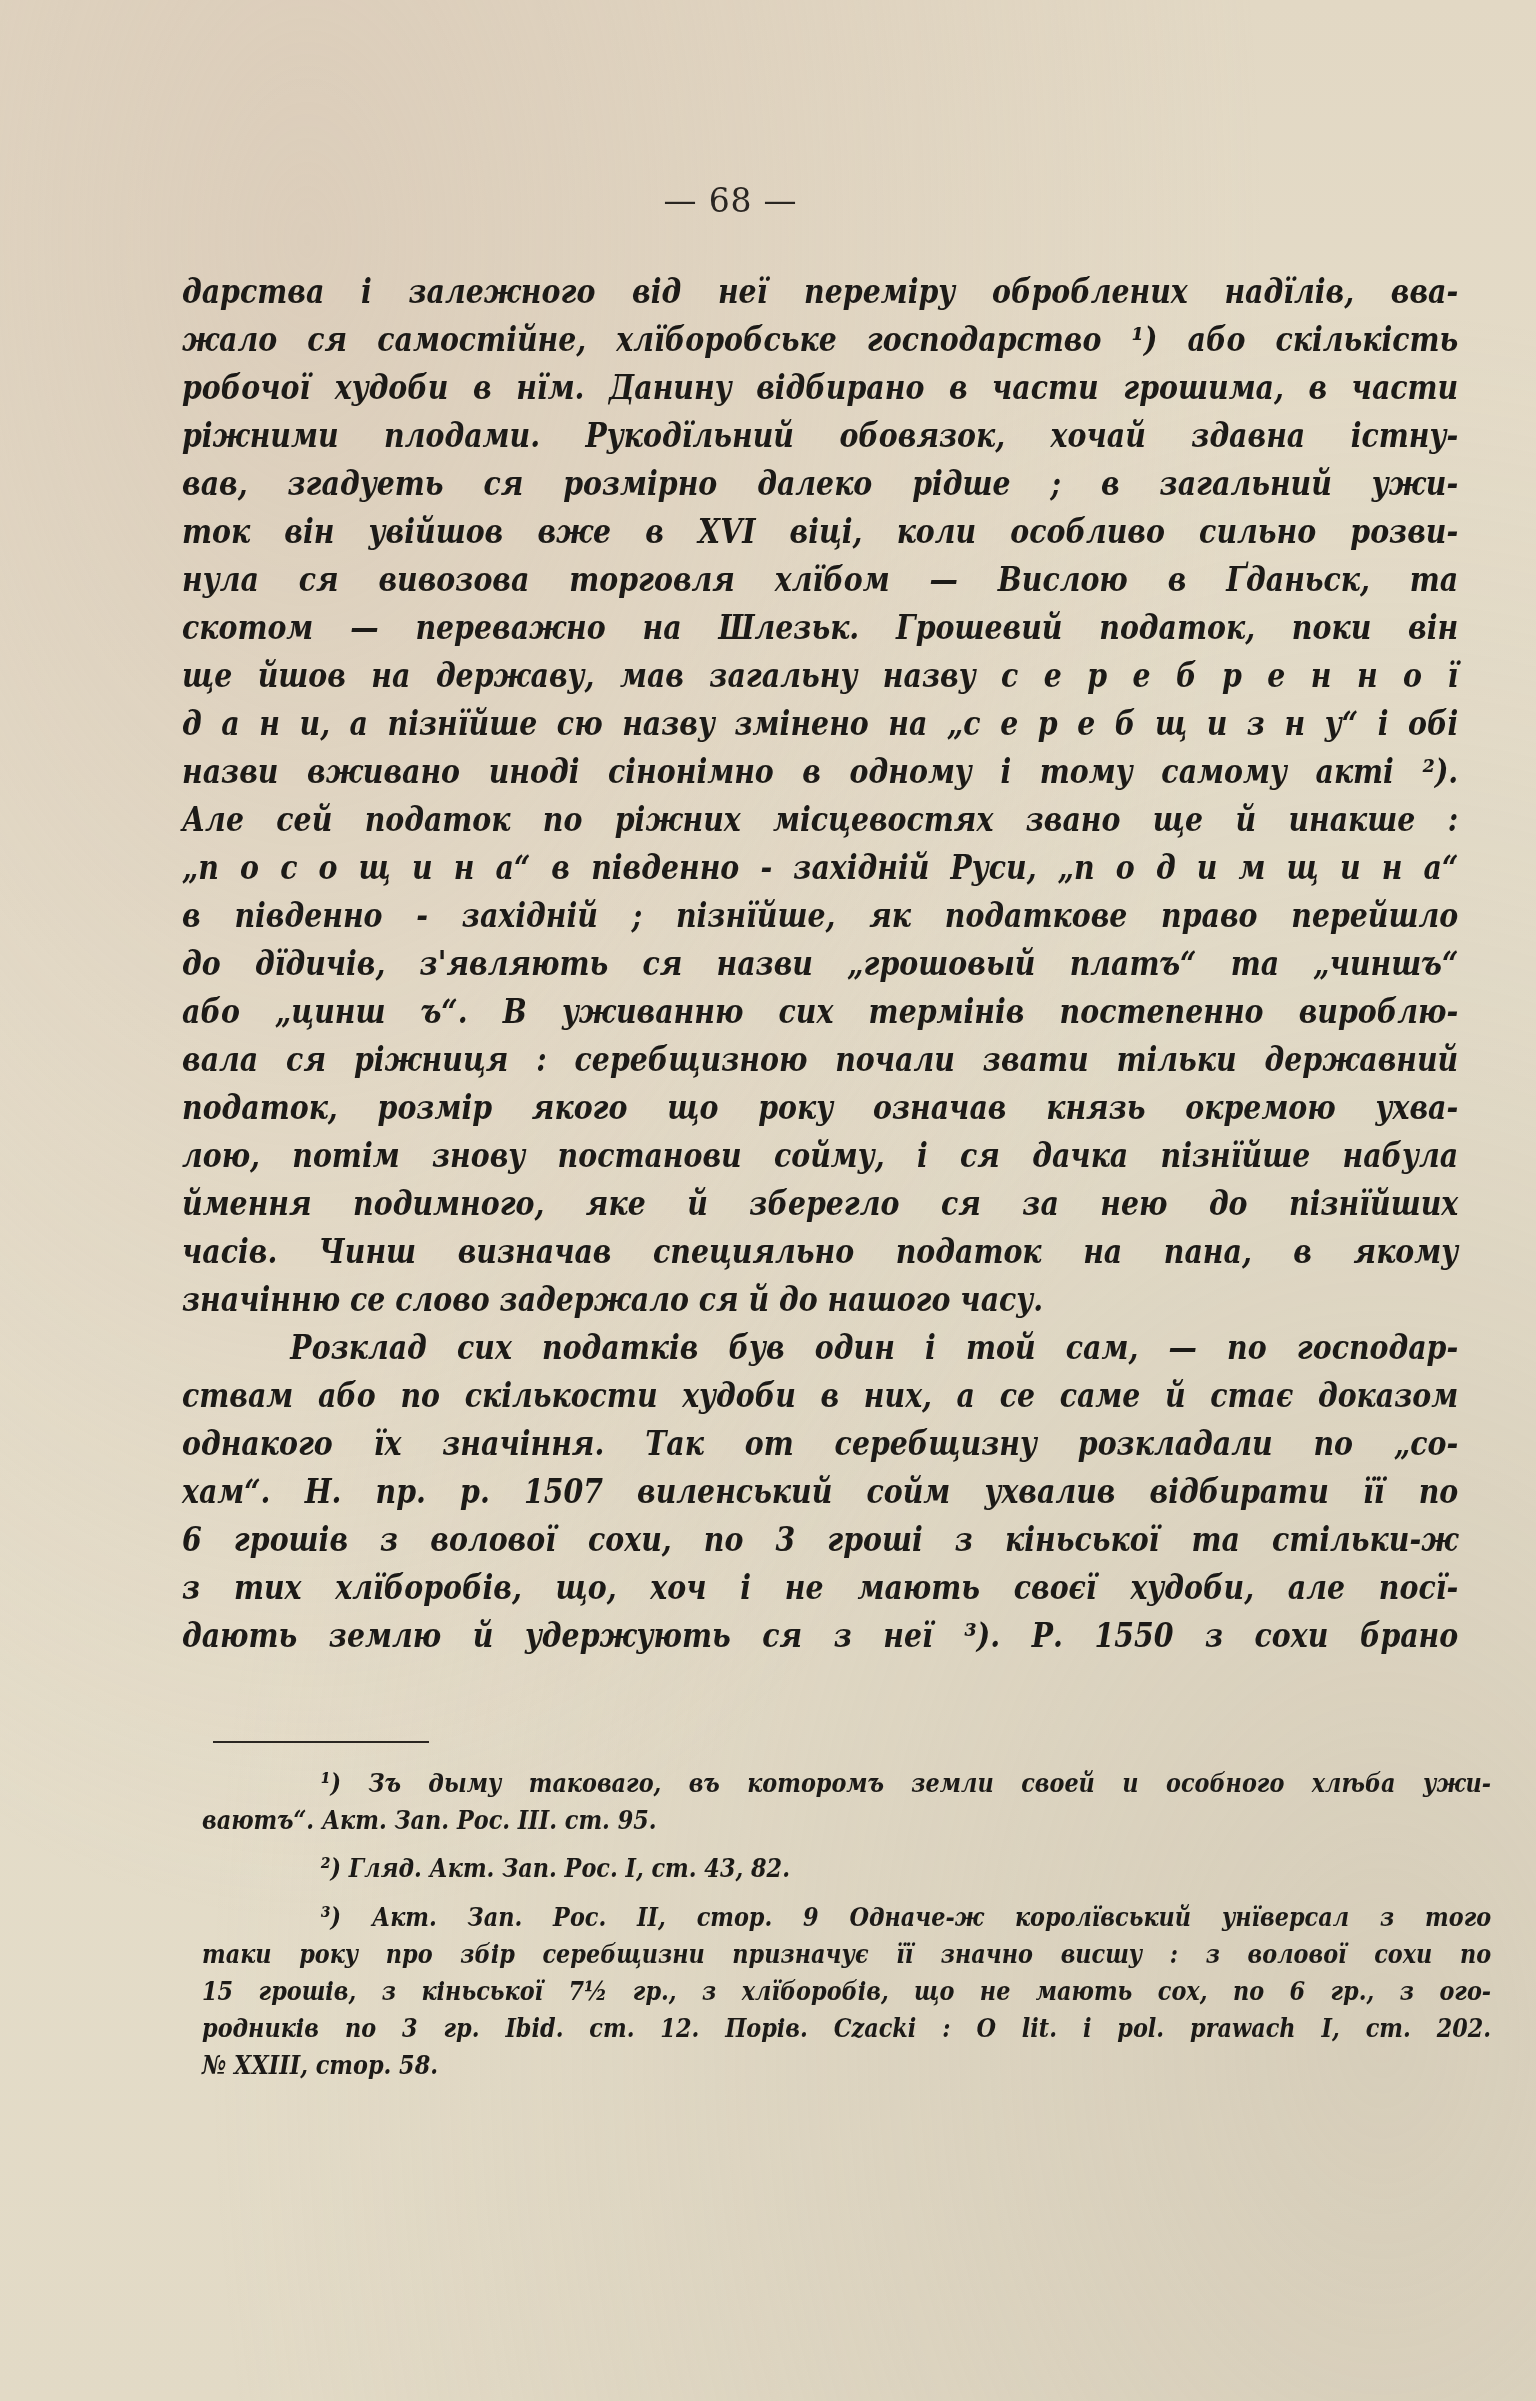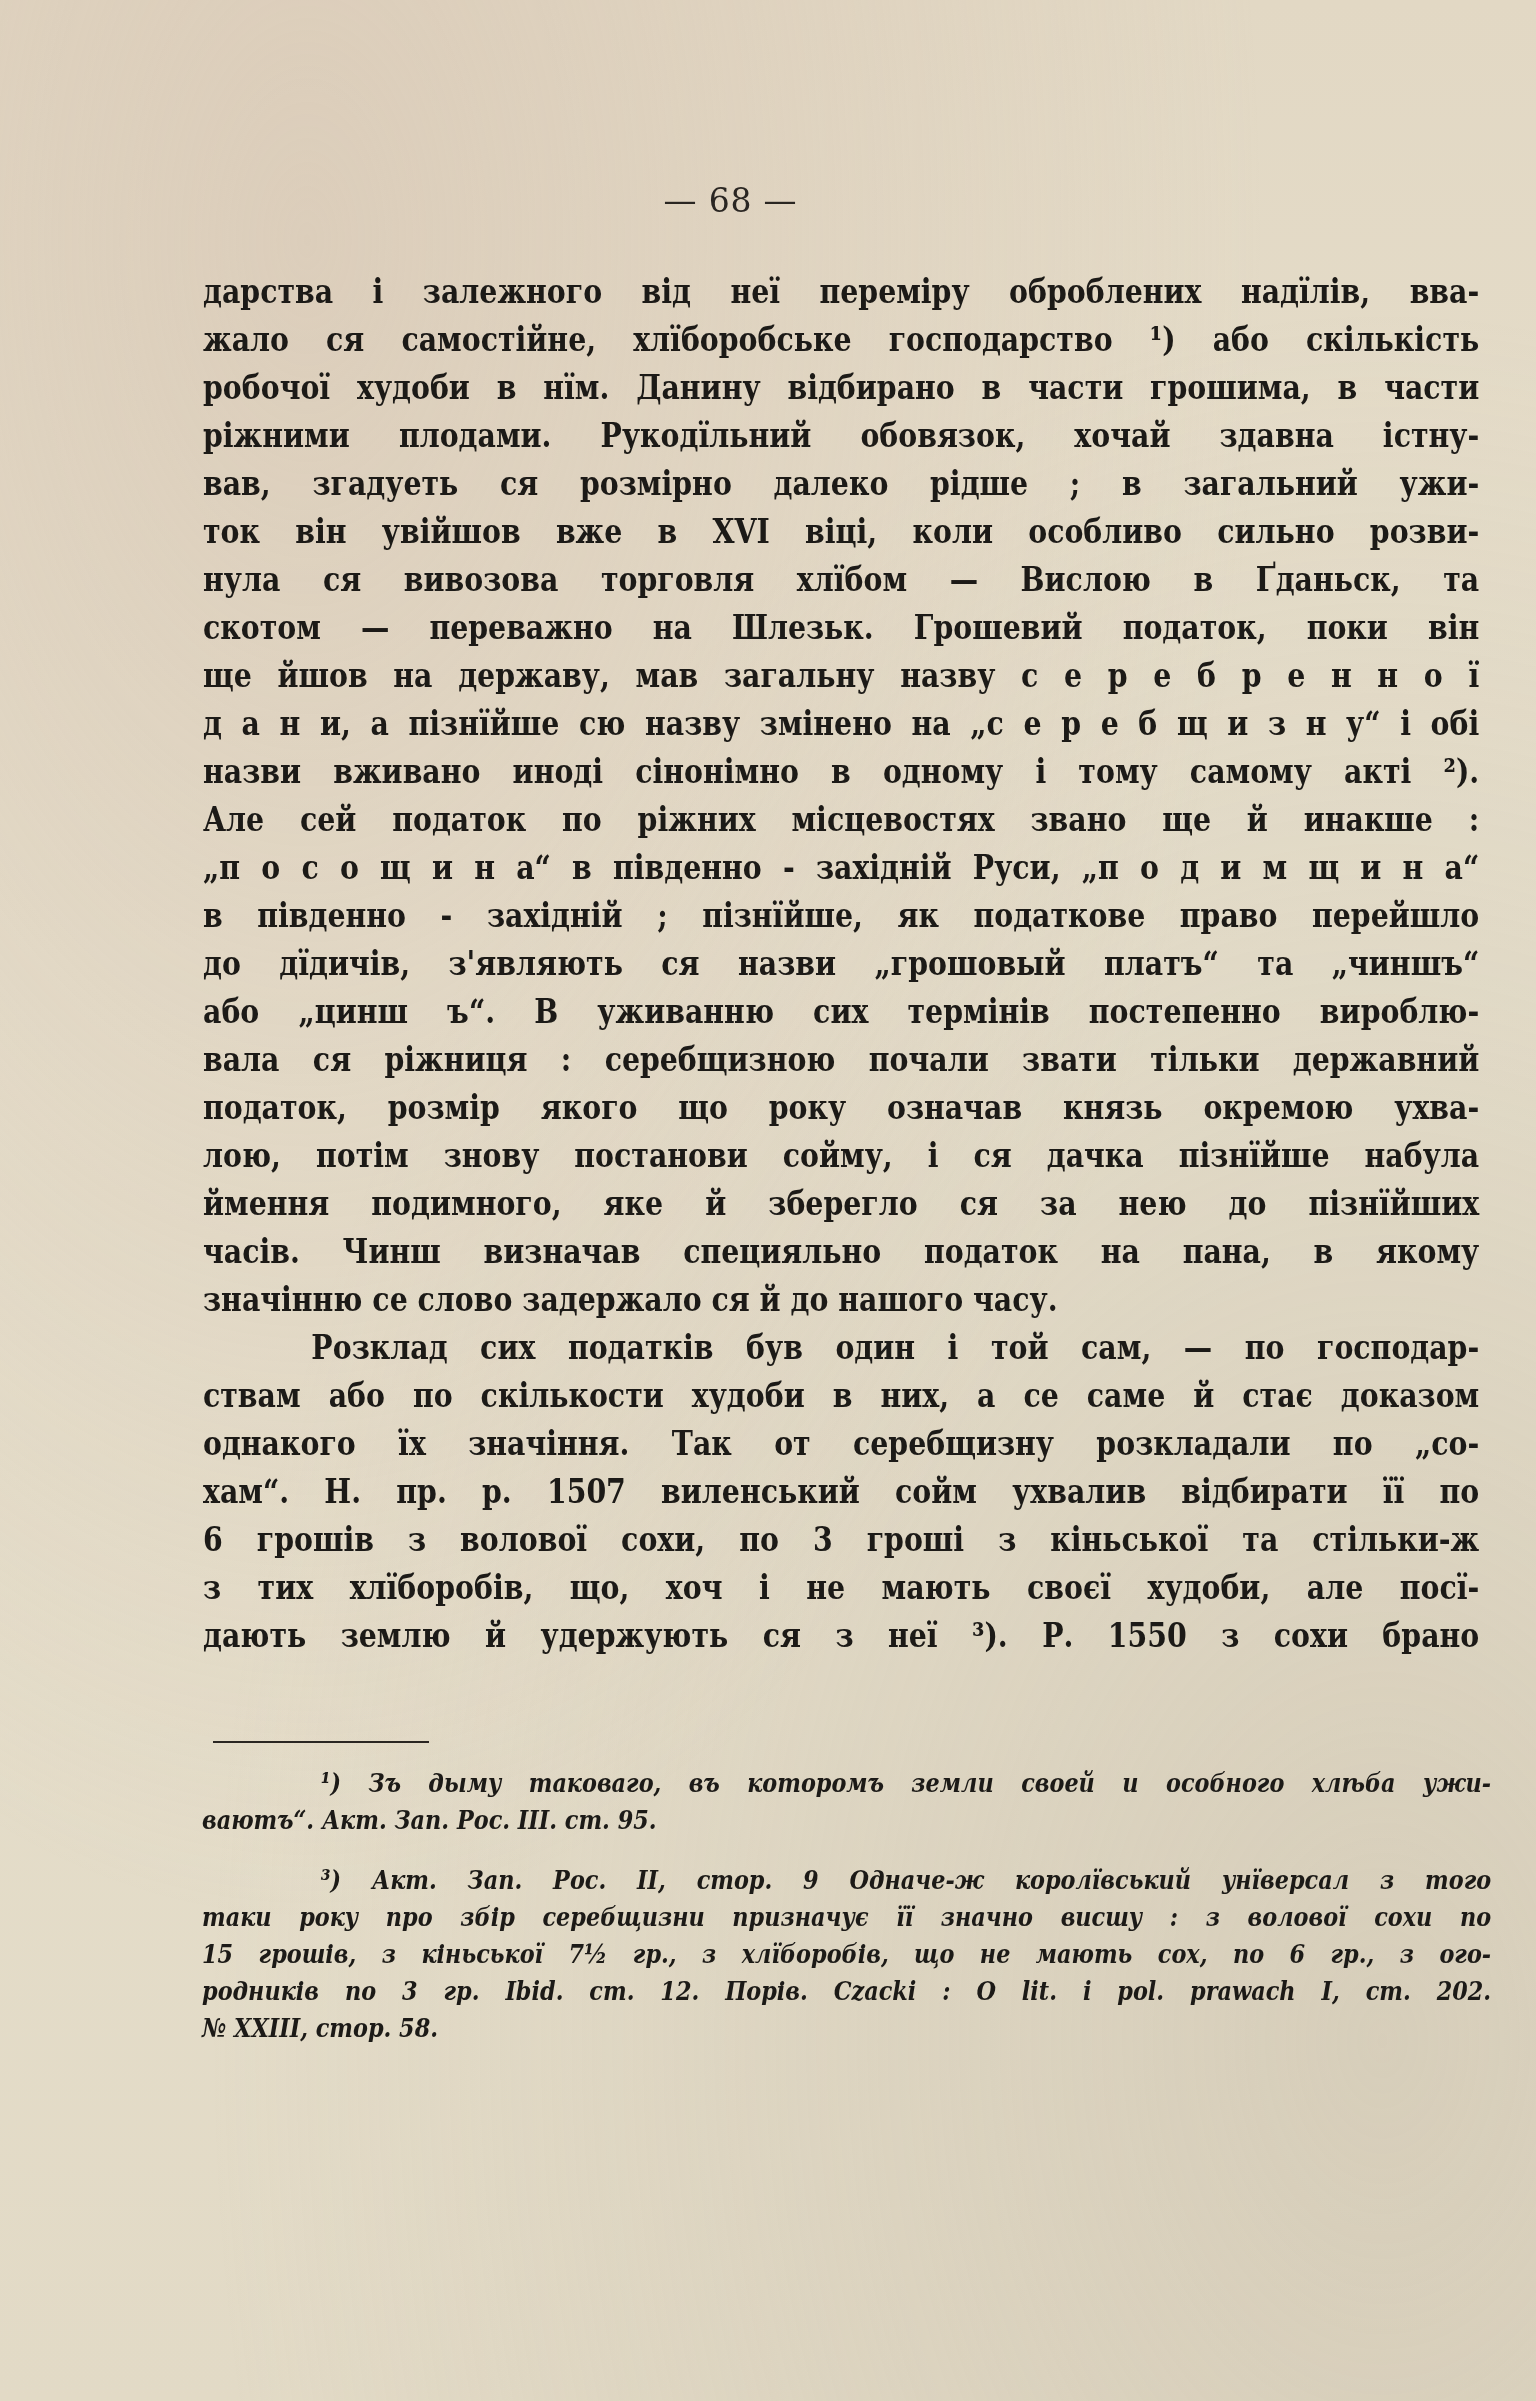--- a/index.html
+++ b/index.html
@@ -21,23 +21,24 @@
       top: 181px;
       left: 0;
       width: 1461px;
       text-align: center;
       font-size: 33px;
       letter-spacing: 0.8px;
       color: #2a2622;
     }
     .body-text {
       position: absolute;
-      left: 203px;
+      left: 182px;
       top: 268px;
       width: 1277px;
+      font-style: italic;
     }
     .line {
       height: 48px;
       font-size: 33px;
       line-height: 48px;
       font-weight: bold;
       white-space: nowrap;
       text-align: justify;
       text-align-last: justify;
       transform: scaleX(0.86);
@@ -119,20 +120,23 @@
 </div>
 
 <div class="footnote-rule"></div>
 
 <div class="footnotes">
   <div>
     <div class="fn-line indent">¹) Зъ дыму таковаго, въ которомъ земли своей и особного хлѣба ужи-</div>
     <div class="fn-line last">ваютъ“. Акт. Зап. Рос. III. ст. 95.</div>
   </div>
   <div class="fn-gap"></div>
+  <div>
+    <div class="fn-line indent last">²) Гляд. Акт. Зап. Рос. I, ст. 43, 82.</div>
+  </div>
   <div class="fn-gap"></div>
   <div>
     <div class="fn-line indent">³) Акт. Зап. Рос. II, стор. 9 Одначе-ж королївський унїверсал з того</div>
     <div class="fn-line">таки року про збір серебщизни призначує її значно висшу : з волової сохи по</div>
     <div class="fn-line">15 грошів, з кіньської 7½ гр., з хлїборобів, що не мають сох, по 6 гр., з ого-</div>
     <div class="fn-line">родників по 3 гр. Ibid. ст. 12. Порів. Czacki : O lit. i pol. prawach I, ст. 202.</div>
     <div class="fn-line last">№ XXIII, стор. 58.</div>
   </div>
 </div>
 

